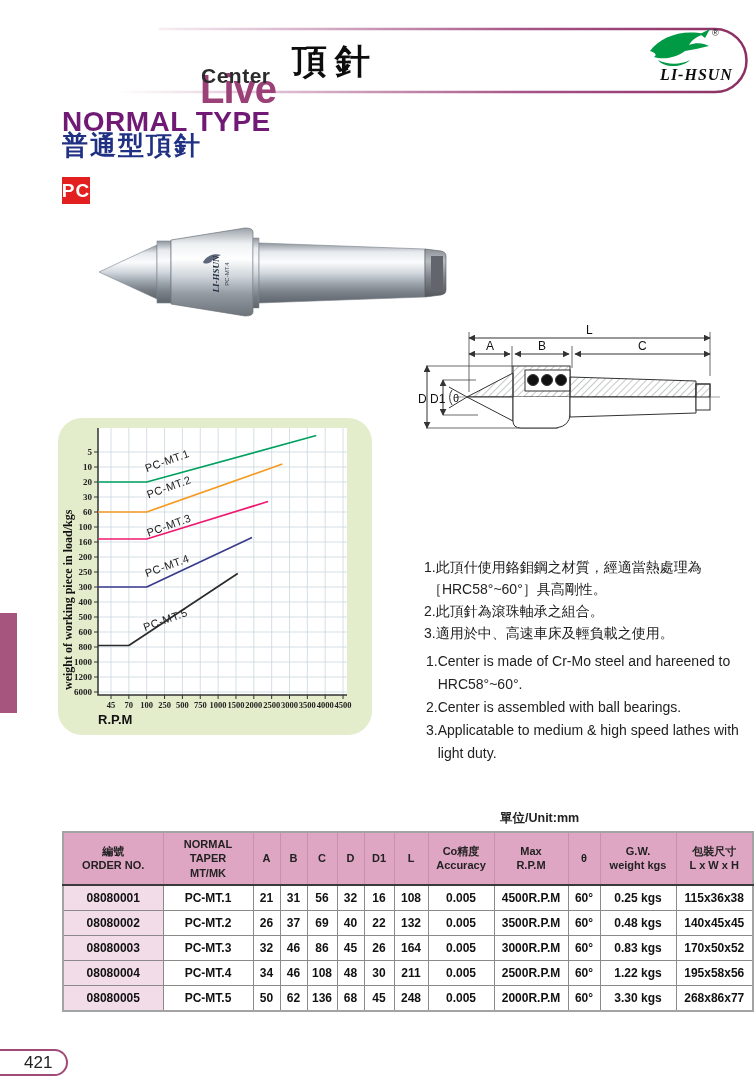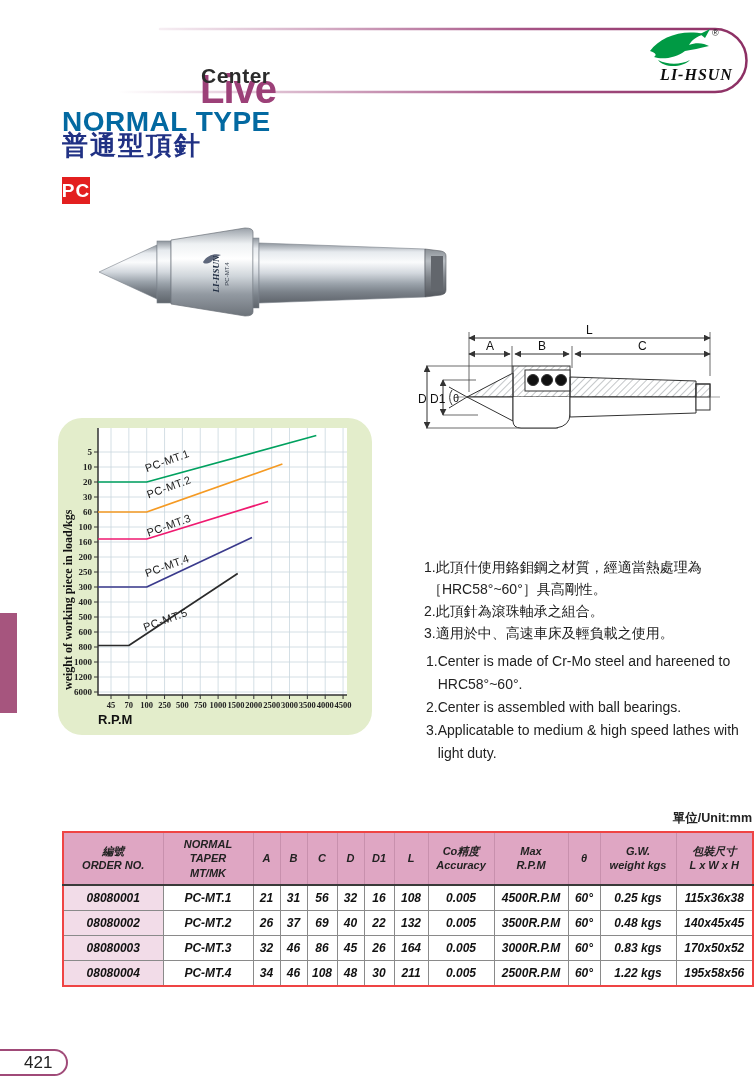--- a/index.html
+++ b/index.html
@@ -11,37 +11,37 @@
 
   
   .title-live { left:200px; top:31px; font-size:40px; font-weight:bold; color:#9c4078; letter-spacing:-1px;margin-top:36px; }
   .title-center { left:201px; top:64px; font-size:21px; font-weight:bold; color:#2b2b2b; letter-spacing:0.5px; }
   .title-zh { left:292px; top:38px; font-size:35px; font-weight:bold; color:#0d0d0d; letter-spacing:8px; }
   .brand-text { left:644px; top:66px; width:105px; text-align:center; font-family:"Liberation Serif", serif;
     font-style:italic; font-weight:bold; font-size:16px; color:#0d0d0d; letter-spacing:1px; }
   .reg-mark { left:712px; top:28px; font-size:9px; color:#111; }
 
   
-  .heading-en { left:62px; top:106px; font-size:28px; font-weight:bold; color:#0369a1; letter-spacing:0.5px; }
+  .heading-en { left:62px; top:106px; font-size:28px; font-weight:bold; color:#701a75; letter-spacing:0.5px; }
   .heading-zh { left:62px; top:128px; font-size:26px; font-weight:bold; color:#203184; letter-spacing:2px; }
   .pc-badge { left:62px; top:177px; width:28px; height:27px; background:#e31f1f; color:#fff;
     font-weight:bold; font-size:19px; display:flex; align-items:center; justify-content:center; letter-spacing:1px; }
 
   
   .chart-panel { left:58px; top:418px; width:314px; height:317px; background:#e3edcb; border-radius:24px; }
 
   
   .notes { width:335px; font-size:14px; line-height:22px; color:#222; white-space:pre-wrap; }
   .notes-zh { left:424px; top:556px; }
   .notes-en { left:426px; top:650px; line-height:23px; }
 
   
-  .unit-label { left:500px; top:810px; width:252px; text-align:right; font-size:12.5px; font-weight:600; color:#222; }
+  .unit-label { left:500px; top:810px; width:252px; font-size:12.5px; font-weight:600; color:#222; }
   .table-wrap { left:62px; top:831px; }
-  table.spec { border-collapse:collapse; table-layout:fixed; width:690px; border:2px solid #ef4444;font-style:italic; }
+  table.spec { border-collapse:collapse; table-layout:fixed; width:690px; border:2px solid #a3a3a3; }
   table.spec th { background:#dfa6c3; border-left:1px solid #f3e2ec; border-right:1px solid #c890ad;
     border-bottom:2px solid #3a3a3a; padding:4px 1px; font-size:11px; font-weight:600; color:#222; line-height:1.3; }
   table.spec td { border:1px solid #8a8a8a; text-align:center; font-size:12px; font-weight:600;
     color:#111; padding:0 1px; height:24px; }
   table.spec td.first { background:#f2dce8;text-align:center; }
 
   
   .left-tab { left:0; top:613px; width:17px; height:100px; background:#a6557e; }
   .page-capsule { left:0; top:1049px; width:68px; height:27px; border:2.5px solid #a04a78; border-left:none;
     border-radius:0 16px 16px 0; display:flex; align-items:center; padding-left:24px; box-sizing:border-box;
@@ -59,20 +59,21 @@
         <stop offset="0.3" stop-color="#9c4078" stop-opacity="0.4"></stop>
         <stop offset="0.65" stop-color="#9c4078" stop-opacity="0.9"></stop>
         <stop offset="1" stop-color="#8c2f63"></stop>
       </linearGradient>
     </defs>
     <path d="M160,29 L715,29 A31.5,31.5 0 0 1 715,92 L118,92" fill="none" stroke="url(#capstroke)" stroke-width="2.5" stroke-linecap="round"></path>
   </svg>
 
   <div class="abs title-live">Live</div>
   <div class="abs title-center">Center</div>
+  <div class="abs title-zh">頂針</div>
 
   <svg class="abs" style="left:648px;top:27px" width="64" height="40" viewBox="0 0 64 40">
     <path d="M2,24 C12,10 34,2 56,7 C48,10 44,13 41,18 C48,15 56,16 61,19 C52,21 44,23 37,24 C28,31 14,33 6,30 C9,28 8,26 2,24 Z" fill="#009a44"></path>
     <path d="M10,33 C20,38 32,38 42,33 C34,41 16,41 10,33 Z" fill="#009a44"></path>
     <path d="M52,7 L62,2 L57,11 Z" fill="#009a44"></path>
   </svg>
   <div class="abs reg-mark">®</div>
   <div class="abs brand-text">LI-HSUN</div>
 
   <div class="abs heading-en">NORMAL TYPE</div>
@@ -408,20 +409,35 @@
             <td>108</td>
             <td>48</td>
             <td>30</td>
             <td>211</td>
             <td>0.005</td>
             <td>2500R.P.M</td>
             <td>60°</td>
             <td>1.22 kgs</td>
             <td>195x58x56</td>
           </tr>
+          <tr>
+            <td class="first">08080005</td>
+            <td>PC-MT.5</td>
+            <td>50</td>
+            <td>62</td>
+            <td>136</td>
+            <td>68</td>
+            <td>45</td>
+            <td>248</td>
+            <td>0.005</td>
+            <td>2000R.P.M</td>
+            <td>60°</td>
+            <td>3.30 kgs</td>
+            <td>268x86x77</td>
+          </tr>
         </tbody>
       </table>
     </div>
 
   <div class="abs left-tab"></div>
   <div class="abs page-capsule">
     <span>421</span>
   </div>
 
 </div>

